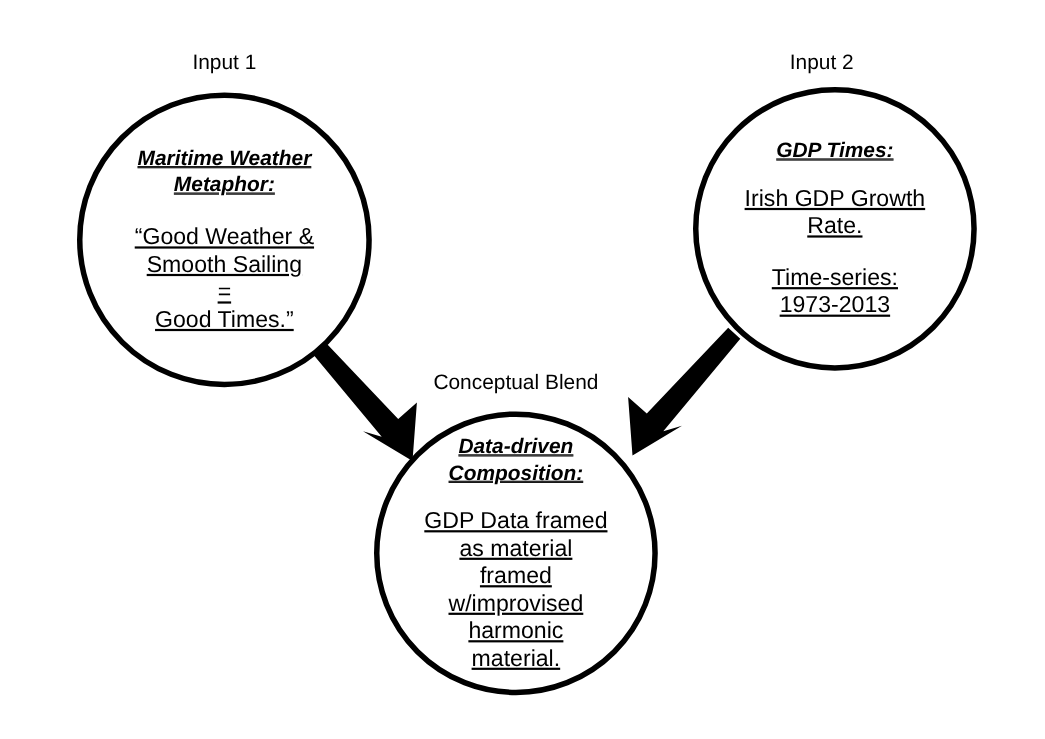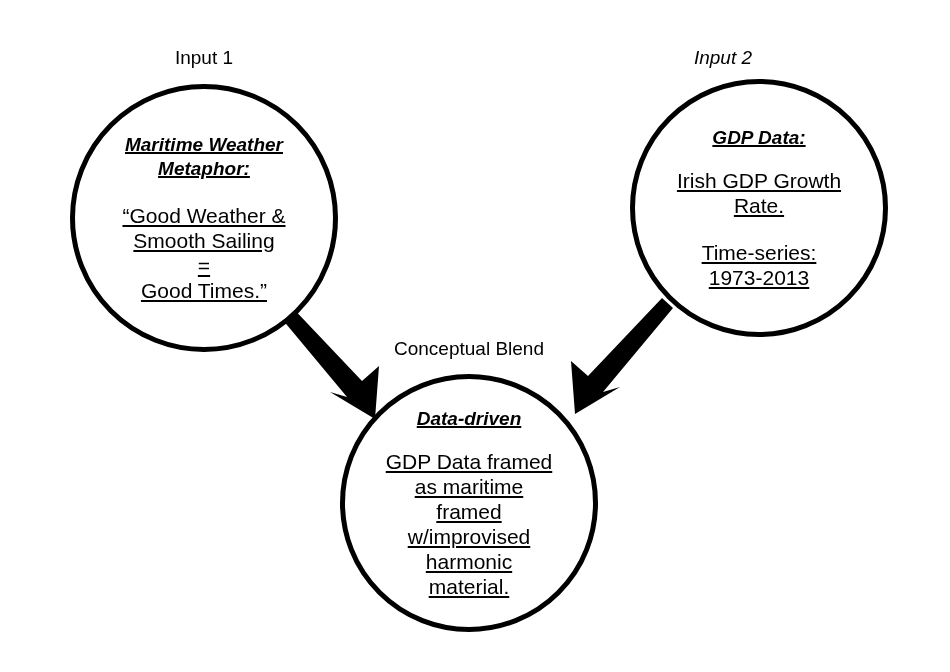--- a/index.html
+++ b/index.html
@@ -91,24 +91,23 @@
     width: 258px;
     height: 258px;
     align-items: center;
   }
   #label-input-1 {
     left: 124px;
     top: 47px;
     width: 160px;
   }
   #label-input-2 {
-    left: 643px;
+    left: 667px;
     top: 47px;
     width: 160px;
-    font-style: italic;
   }
   #label-blend {
     left: 369px;
     top: 338px;
     width: 200px;
   }
 </style>
 </head>
 <body>
 
@@ -137,44 +136,45 @@
         <span>Smooth Sailing</span>
         <span>=</span>
         <span>Good Times.”</span>
       </div>
     </div>
   </div>
 
   <div class="circle" id="circle-input-2">
     <div class="circle-inner">
       <div class="heading">
-        <span>GDP  Data:</span>
+        <span>GDP  Times:</span>
       </div>
       <div class="gap-sm"></div>
       <div class="body-text">
         <span>Irish GDP Growth</span>
         <span>Rate.</span>
       </div>
       <div class="gap-md"></div>
       <div class="body-text">
         <span>Time-series:</span>
         <span>1973-2013</span>
       </div>
     </div>
   </div>
 
   <div class="circle" id="circle-blend">
     <div class="circle-inner">
       <div class="heading">
         <span>Data-driven</span>
+        <span>Composition:</span>
       </div>
       <div class="gap-sm"></div>
       <div class="body-text">
         <span>GDP Data framed</span>
-        <span>as maritime</span>
+        <span>as material</span>
         <span>framed</span>
         <span>w/improvised</span>
         <span>harmonic</span>
         <span>material.</span>
       </div>
     </div>
   </div>
 
 </div>
 

